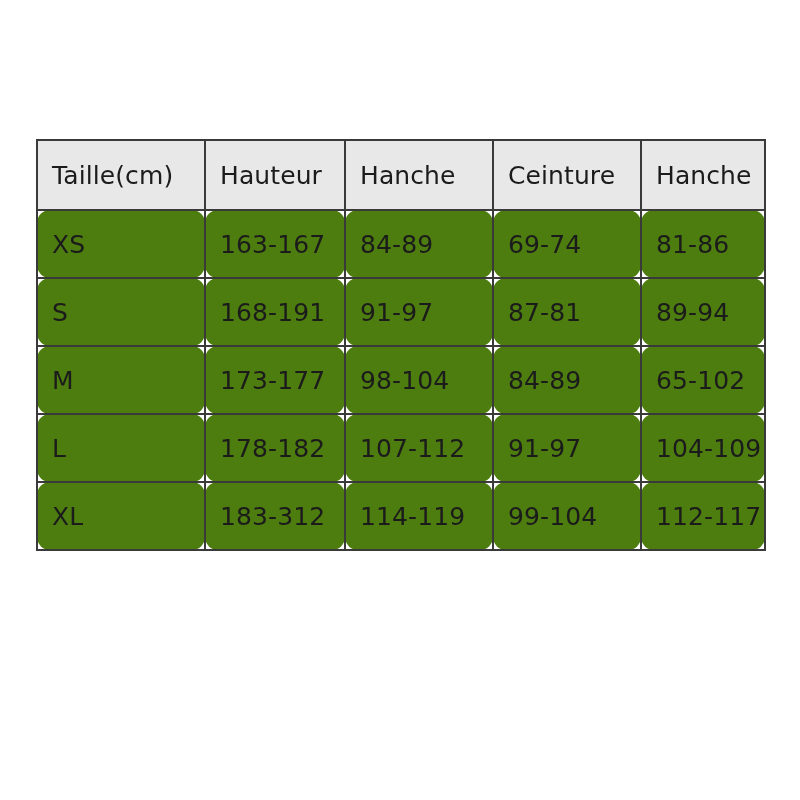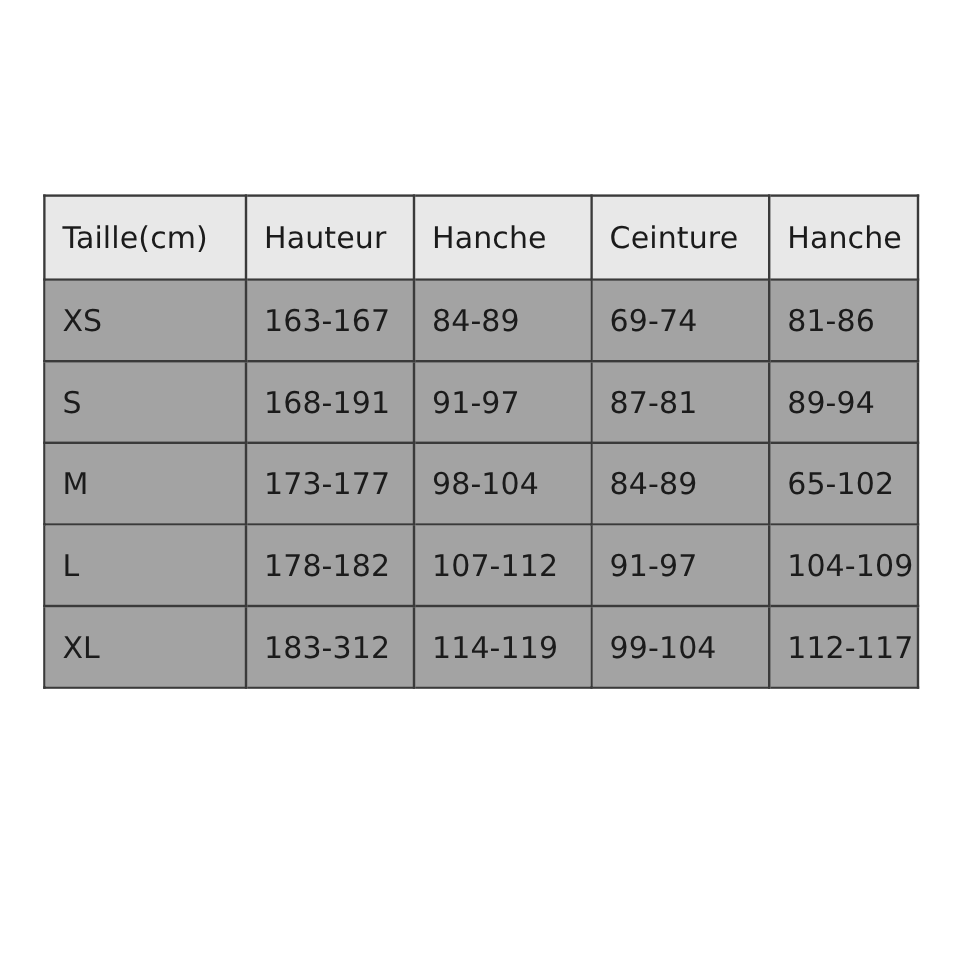--- a/index.html
+++ b/index.html
@@ -17,21 +17,20 @@
     position: relative;
     width: 800px;
     height: 800px;
     box-sizing: border-box;
   }
   .table-wrap {
     position: absolute;
     left: 36px;
     top: 139px;
     width: 632px;
-    margin-top: 23px;
   }
   table.size-table {
     border-collapse: collapse;
     width: 728px;
     table-layout: fixed;
   }
   table.size-table th,
   table.size-table td {
     border: 2px solid #3a3a3a;
     padding: 0 0 0 14px;
@@ -43,21 +42,22 @@
     color: #1b1b1b;
     letter-spacing: 0.1px;
     white-space: nowrap;
     overflow: hidden;
   }
   table.size-table thead th {
     background: #e8e8e8;
     height: 68px;
   }
   table.size-table tbody td {
-    background: #a3a3a3;
+    background: #4d7c0f;
+    border-radius: 13px;
   }
   col.c0 { width: 168px; }
   col.c1 { width: 140px; }
   col.c2 { width: 148px; }
   col.c3 { width: 148px; }
   col.c4 { width: 124px; }
 </style>
 </head>
 <body>
 

